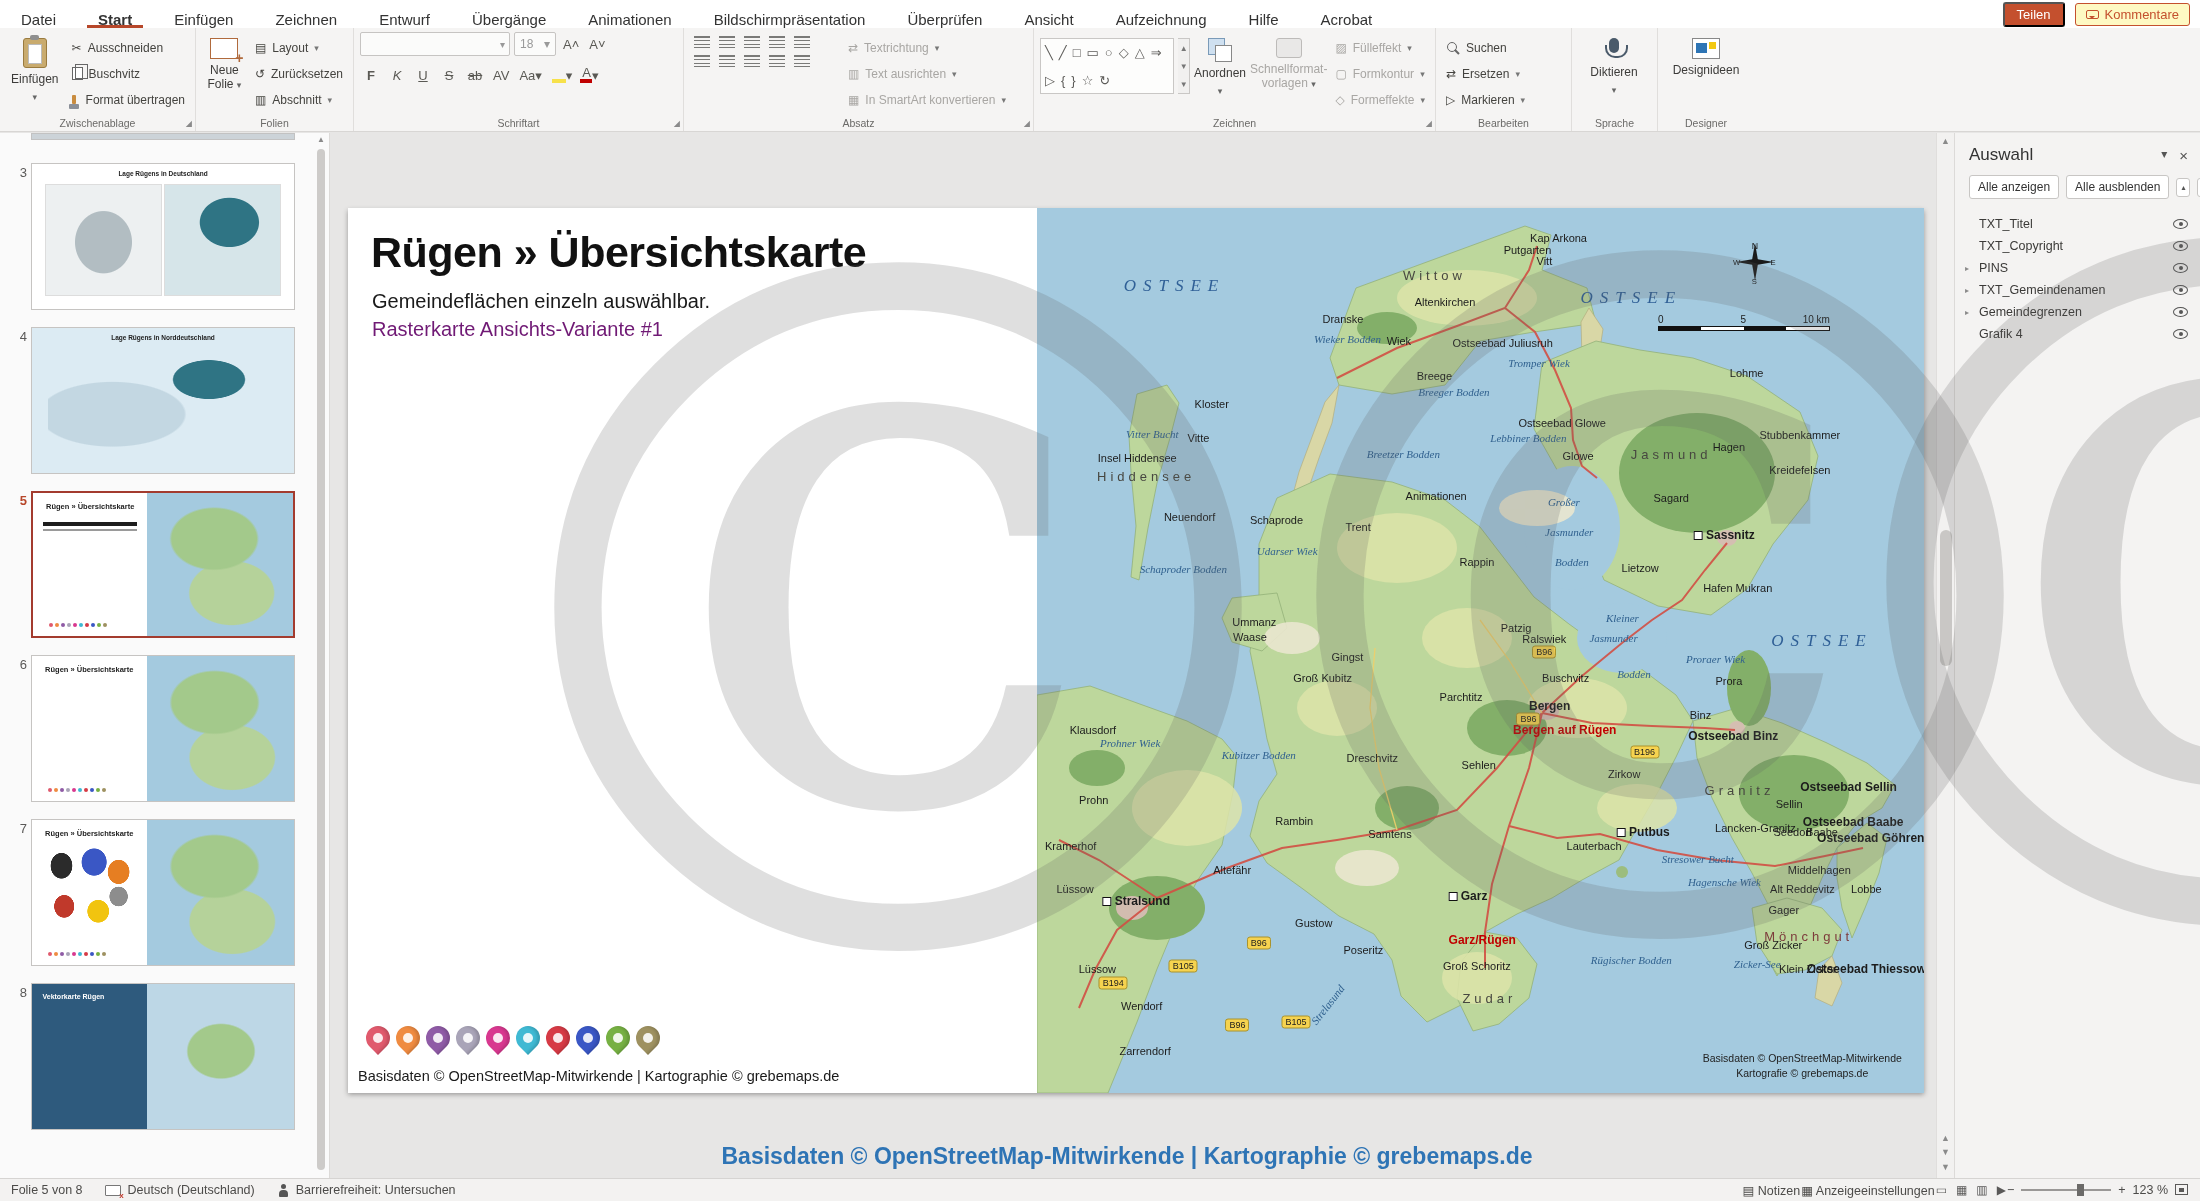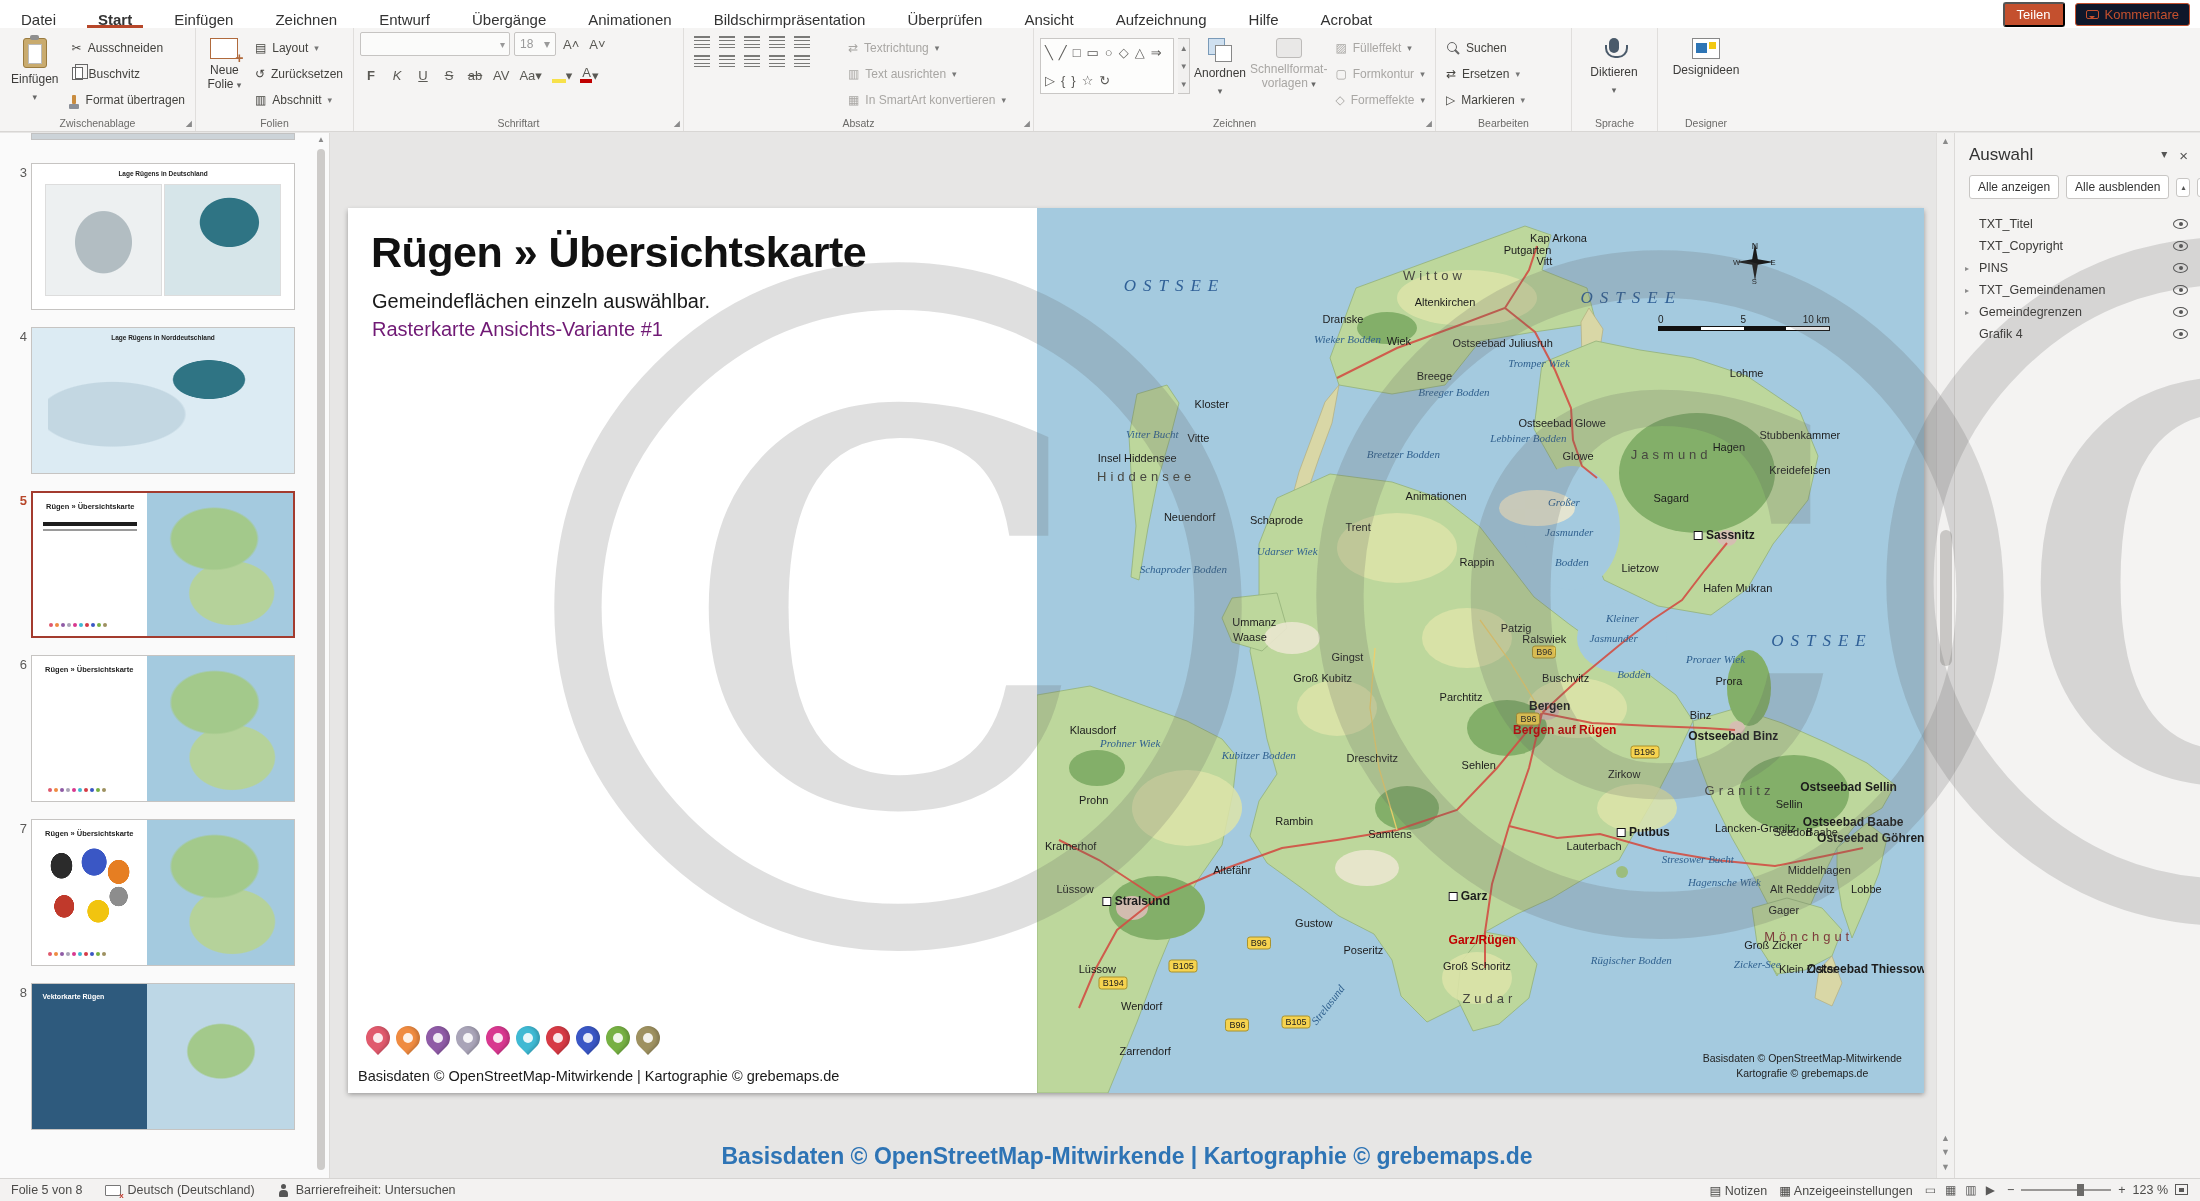--- a/index.html
+++ b/index.html
@@ -11,21 +11,21 @@
   .menubar { position:absolute; left:0; top:0; right:0; height:28px; background:#fff;
     display:flex; align-items:center; font-size:15px; color:#333; }
   .menu-tabs { display:flex; height:100%; }
   .menu-tab { padding:0 21px; display:flex; align-items:flex-end; cursor:default; position:relative; }
   .menu-tab.active { font-weight:bold; }
   .menu-tab.active::after { content:""; position:absolute; left:10px; right:10px; bottom:0;
     height:3px; background:#b7472a; }
   .menubar-right { margin-left:auto; display:flex; align-items:center; gap:10px; padding-right:10px; }
   .share-btn { background:#c4502e; color:#fff; font-size:13px; padding:3px 12px; border-radius:3px; }
   .comments-btn { border:1px solid #c4502e; color:#c4502e; font-size:13px; padding:3px 10px;
-    border-radius:3px; display:flex; align-items:center; gap:6px; background:#0f172a; }
+    border-radius:3px; display:flex; align-items:center; gap:6px; background:#fef9c3; }
   .i-bubble { width:13px; height:9px; border:1.3px solid #c4502e; border-radius:2px; position:relative; }
   .i-bubble::after { content:""; position:absolute; left:2px; bottom:-4px; border:3px solid transparent;
     border-top-color:#c4502e; }
 
   
   .ribbon { position:absolute; left:0; top:28px; right:0; height:104px; background:#f5f4f3;
     border-bottom:1px solid #d8d6d4; display:flex; }
   .rgroup { position:relative; height:100%; border-right:1px solid #e0dedc; padding:4px 6px 18px 6px;
     display:flex; gap:4px; }
   .rgroup-label { position:absolute; bottom:2px; left:0; right:0; text-align:center; font-size:10.5px;
@@ -197,21 +197,21 @@
   .sel-item .exp { width:12px; font-size:8px; color:#8a8a8a; visibility:hidden; }
   .sel-item.group .exp { visibility:visible; }
   .sel-item .nm { flex:1; margin-left:2px; }
   .i-eye { width:15px; height:10px; border:1.3px solid #555; border-radius:50%; position:relative; }
   .i-eye::after { content:""; position:absolute; left:4.5px; top:2px; width:4px; height:4px; border-radius:50%; background:#555; }
 
   
   .statusbar { position:absolute; left:0; right:0; bottom:0; height:23px; background:#f3f2f1;
     border-top:1px solid #d6d4d2; display:flex; align-items:center; font-size:12.5px; color:#4c4b49; }
   .statusbar .sect { display:flex; align-items:center; gap:7px; padding:0 11px; }
-  .statusbar .right { margin-left:auto; display:flex; align-items:flex-start; gap:12px; padding-right:12px; }
+  .statusbar .right { margin-left:auto; display:flex; align-items:flex-start; gap:1px; padding-right:12px; }
   .i-book { width:16px; height:11px; border:1px solid #777; border-radius:1px; position:relative;
     background:linear-gradient(90deg,#fff 47%, #ddd 47% 53%, #fff 53%); }
   .i-book::after { content:"x"; position:absolute; right:-4px; bottom:-5px; font-size:8px; color:#c0392b; font-weight:bold; }
   .i-person { width:12px; height:13px; position:relative; }
   .i-person::before { content:""; position:absolute; left:4px; top:0; width:5px; height:5px; border-radius:50%; background:#555; }
   .i-person::after { content:""; position:absolute; left:2px; top:6px; width:9px; height:7px; border-radius:4px 4px 1px 1px; background:#555; }
   .view-ics { display:flex; gap:9px; font-size:12px; color:#5a5958; }
   .zoomer { display:flex; align-items:center; gap:7px; }
   .zoom-track { width:90px; height:2px; background:#9a9896; position:relative; }
   .zoom-thumb { position:absolute; left:62%; top:-5px; width:7px; height:12px; background:#6b6a68; }

